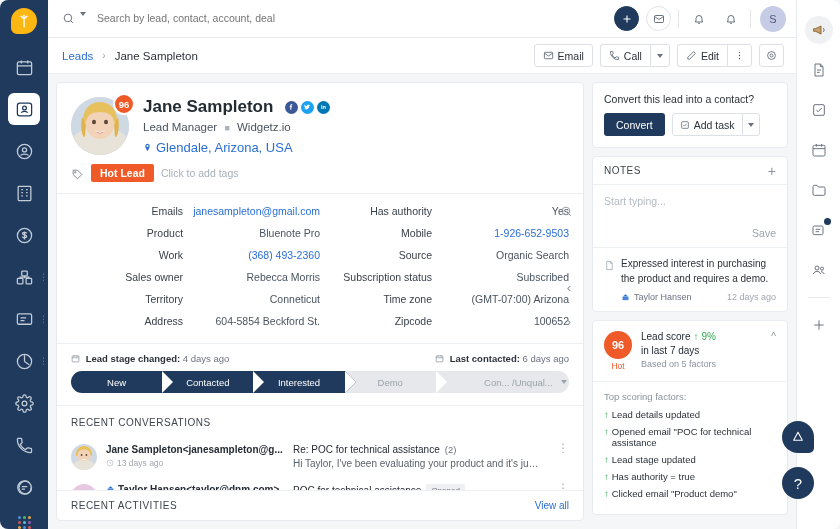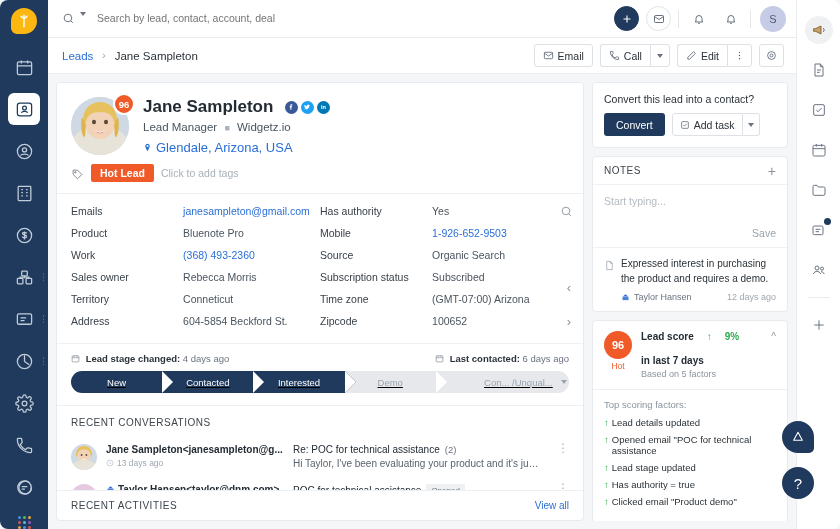--- a/index.html
+++ b/index.html
@@ -132,36 +132,36 @@
   .tag-ico svg { width: 13px; height: 13px; stroke: #6b7280; fill: none; stroke-width: 1.5; }
   .tag-hot {
     background: #ef5a28; color: #fff; font-size: 10.5px; font-weight: bold;
     padding: 3px 9px; border-radius: 2px; cursor: pointer;
   }
   .tag-add { font-size: 10.5px; color: #a8b0b8; cursor: pointer; }
 
   
   .details { border-top: 1px solid #eef1f4; padding: 11px 14px 6px 14px; position: relative; }
   .drow { display: flex; font-size: 10.5px; margin-bottom: 10px; }
-  .dcell { display: flex; flex: 1 1 50%; min-width: 0; }
+  .dcell { display: flex; flex: 1 1 50%; min-width: 0; text-align: right; }
   .dlabel { width: 45%; color: #394149; }
   .dval { width: 55%; color: #4a545e; }
   .dval.link { color: #2a6fd6; cursor: pointer; }
   .det-srch { position: absolute; right: 10px; top: 10px; cursor: pointer; }
   .det-srch svg { width: 13px; height: 13px; stroke: #8b949d; fill: none; stroke-width: 1.7; }
   .det-nav { position: absolute; right: 12px; cursor: pointer; color: #8b949d; font-size: 13px; }
   .det-nav.up { top: 86px; }
   .det-nav.dn { top: 120px; }
 
   
   .stage-box { border-top: 1px solid #eef1f4; padding: 9px 14px 12px 14px; }
   .stage-meta { display: flex; font-size: 9.5px; color: #6b7280; margin-bottom: 7px; }
   .stage-meta .lbl { font-weight: bold; color: #2b3238; }
   .stage-meta svg { width: 9px; height: 9px; stroke: #6b7280; fill: none; stroke-width: 1.5; margin-right: 3px; vertical-align: -1px; }
-  .stage-bar { display: flex; height: 22px; text-decoration: underline; }
+  .stage-bar { display: flex; height: 22px; }
   .stg {
     flex: 1 1 0; position: relative; display: flex; align-items: center;
     justify-content: center; font-size: 9.5px; cursor: pointer; min-width: 0;
   }
   .stg.done { background: #1f3a5c; color: #fff; }
   .stg.todo { background: #e6e8eb; color: #9aa3ad; }
   .stg:first-child { border-top-left-radius: 11px; border-bottom-left-radius: 11px; }
   .stg:last-child { border-top-right-radius: 11px; border-bottom-right-radius: 11px; padding-left: 42px; }
   .stg::after {
     content: ''; position: absolute; right: -11px; top: 0; width: 0; height: 0; z-index: 2;
@@ -235,21 +235,21 @@
 
   .score-card { padding: 10px 11px; }
   .score-row { display: flex; align-items: flex-start; gap: 9px; }
   .score-circ-wrap { text-align: center; flex: 0 0 28px; }
   .score-circ {
     width: 28px; height: 28px; border-radius: 50%; background: #ef5a28; color: #fff;
     font-size: 11px; font-weight: bold; display: flex; align-items: center; justify-content: center;
   }
   .score-hot { font-size: 8.5px; color: #ef5a28; margin-top: 2px; }
   .score-main { flex: 1 1 auto; min-width: 0; }
-  .score-line { font-size: 10px; color: #232b33; font-weight: bold; display: flex; align-items: center; gap: 13px; flex-wrap: wrap; }
+  .score-line { font-size: 10px; color: #232b33; font-weight: normal; display: flex; align-items: center; gap: 3px; flex-wrap: wrap; }
   .arr-up { color: #2eaa4e; font-size: 10px; }
   .pct { color: #2eaa4e; }
   .score-sub { font-size: 9px; color: #8b949d; margin-top: 3px; }
   .chev-up { margin-left: auto; color: #8b949d; font-size: 10px; cursor: pointer; align-self: flex-start; }
   .factors { border-top: 1px solid #eef1f4; padding: 9px 11px; }
   .fct-title { font-size: 9.5px; color: #8b949d; margin-bottom: 7px; }
   .fct { font-size: 9.5px; color: #2b3238; display: flex; gap: 3px; margin-bottom: 6px; align-items: flex-start; }
   .fct .arr { color: #2eaa4e; flex: 0 0 auto; }
 
   

